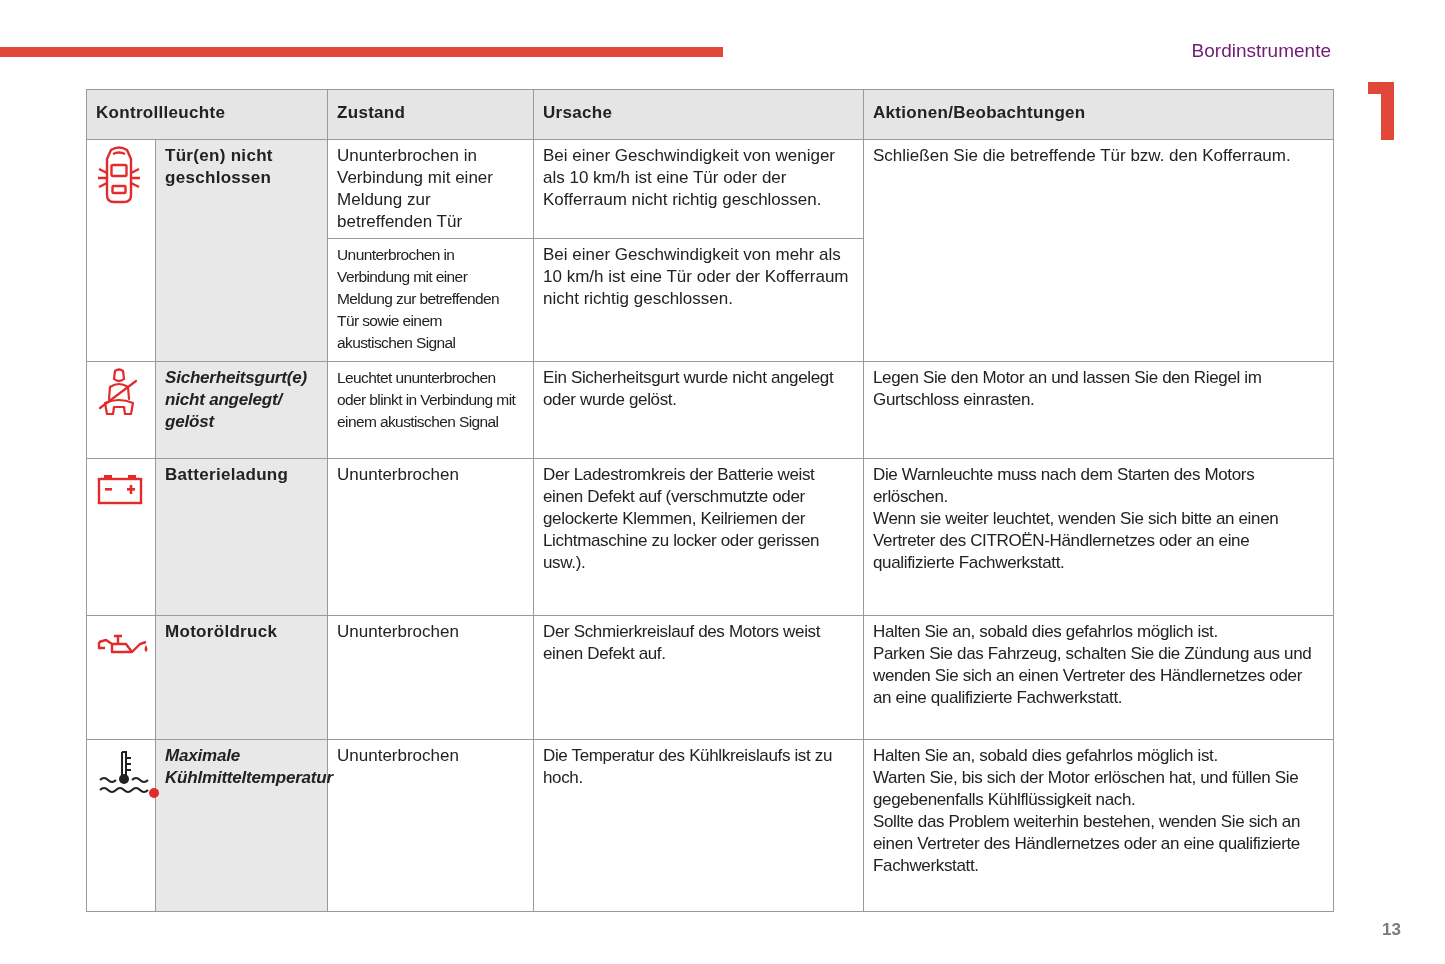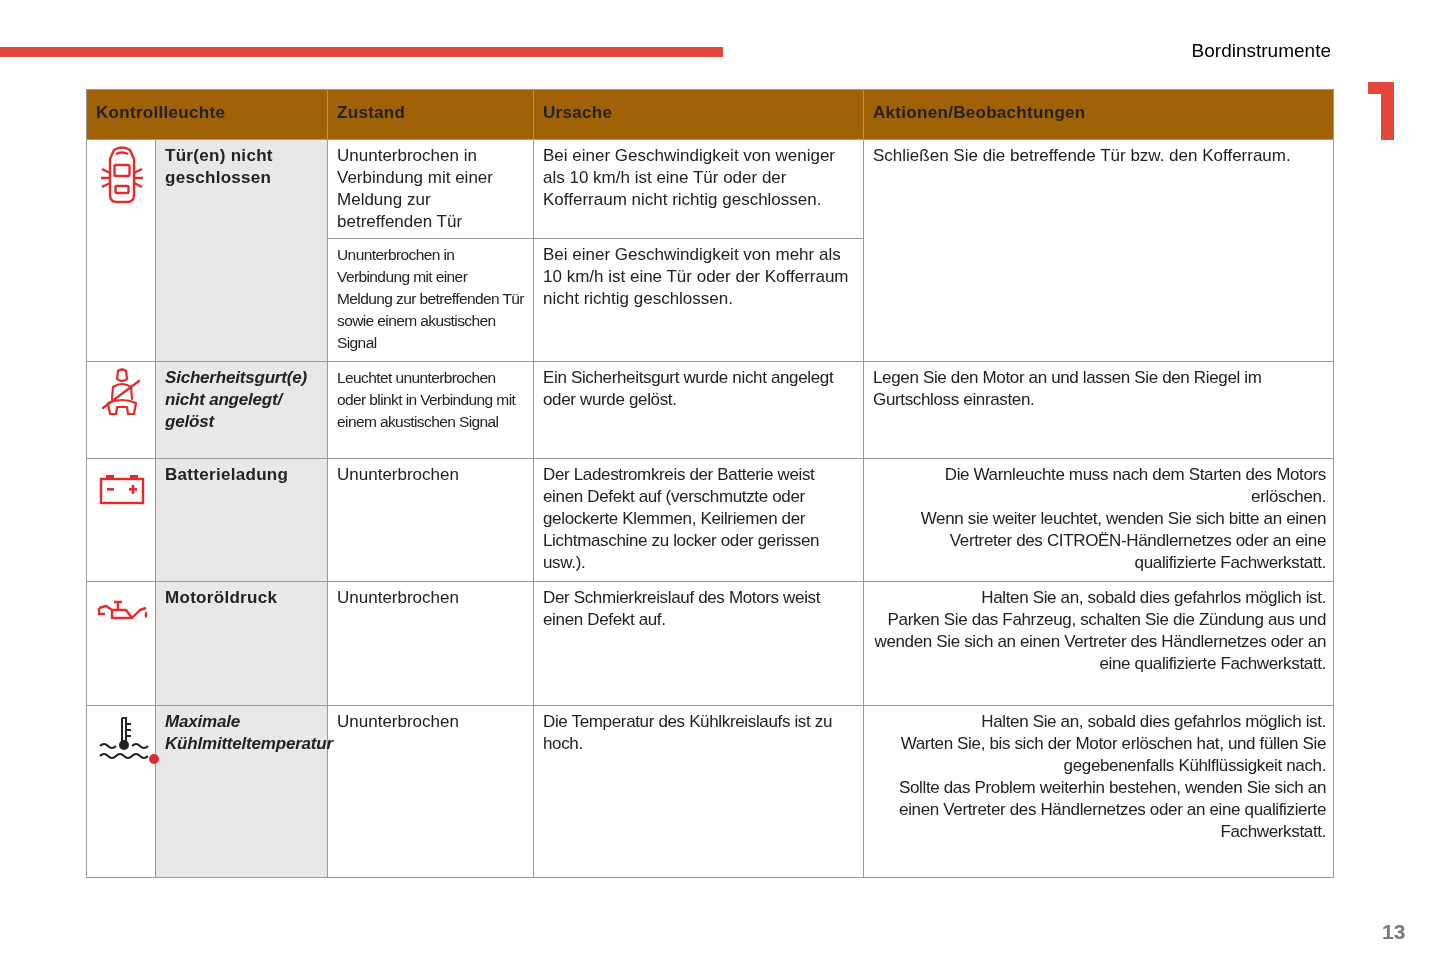--- a/index.html
+++ b/index.html
@@ -8,62 +8,62 @@
     background: #ffffff;
     font-family: "Liberation Sans", sans-serif;
     color: #222222;
   }
   .top-bar {
     position: absolute; left: 0; top: 47px; width: 723px; height: 10px;
     background: #e2483a;
   }
   .section-title {
     position: absolute; right: 114px; top: 40px;
-    font-size: 19px; color: #000000;
+    font-size: 19px; color: #701a75;
   }
   .chapter-num {
     position: absolute; left: 1368px; top: 82px;
     width: 28px; height: 58px;
   }
   .page-num {
     position: absolute; left: 1382px; top: 920px;
-    font-size: 21px; font-weight: bold; color: #7a7a7a; text-align: right;
+    font-size: 17px; font-weight: bold; color: #7a7a7a; text-align: right;
   }
   table.warn {
     position: absolute; left: 86px; top: 89px;
     width: 1247px;
     border-collapse: collapse;
     table-layout: fixed;
     font-size: 17px; line-height: 22px;
   }
   table.warn th, table.warn td {
     border: 1.5px solid #9a9a9a;
     vertical-align: top;
     text-align: left;
-    padding: 5px 7px 5px 9px;
+    padding: 5px 13px 5px 9px;
   }
   table.warn th {
-    background: #a16207;
+    background: #e5e5e5;
     font-weight: bold;
     height: 37px;
     padding: 12px 9px 0 9px;
     vertical-align: top;
     font-size: 17px;
     letter-spacing: 0.3px;
     margin-top: 28px;
   }
   td.icon-cell { padding: 4px 0 0 0; text-align: center; background: #fff; }
   td.name-cell {
     background: #e8e8e8; font-weight: bold; letter-spacing: 0.3px;
   }
   td.name-cell.cond { font-stretch: condensed; letter-spacing: -0.2px; font-style: italic; }
   .narrow-small { font-size: 15.5px; line-height: 22px; letter-spacing: -0.6px; }
   .compact { letter-spacing: -0.35px; }
   .icon svg { display: block; margin: 0 auto; }
-  .line { display: block; text-align: right; }
+  .line { display: block; }
 </style>
 </head>
 <body>
 
 <div class="top-bar"></div>
 <div class="section-title">Bordinstrumente</div>
 <svg class="chapter-num" viewBox="0 0 28 58">
   <polygon points="0,0 26,0 26,58 13,58 13,12 0,12" fill="#e2483a"></polygon>
 </svg>
 
@@ -122,21 +122,21 @@
             </g>
           </svg>
         </span>
       </td>
       <td class="name-cell cond">Sicherheitsgurt(e) nicht angelegt/ gelöst</td>
       <td class="narrow-small">Leuchtet ununterbrochen oder blinkt in Verbindung mit einem akustischen Signal</td>
       <td class="compact">Ein Sicherheitsgurt wurde nicht angelegt oder wurde gelöst.</td>
       <td class="compact">Legen Sie den Motor an und lassen Sie den Riegel im Gurtschloss einrasten.</td>
     </tr>
 
-    <tr style="height:123px">
+    <tr style="height:157px">
       <td class="icon-cell" style="padding-top:14px">
         <span class="icon">
           <svg width="48" height="32" viewBox="0 0 48 32">
             <g fill="none" stroke="#e32b2b" stroke-width="2.4">
               <rect x="3" y="6" width="42" height="24"></rect>
             </g>
             <rect x="8" y="2" width="8" height="5" fill="#e32b2b"></rect>
             <rect x="32" y="2" width="8" height="5" fill="#e32b2b"></rect>
             <rect x="9" y="15" width="7" height="2.6" fill="#e32b2b"></rect>
             <rect x="31" y="15" width="8" height="2.6" fill="#e32b2b"></rect>

